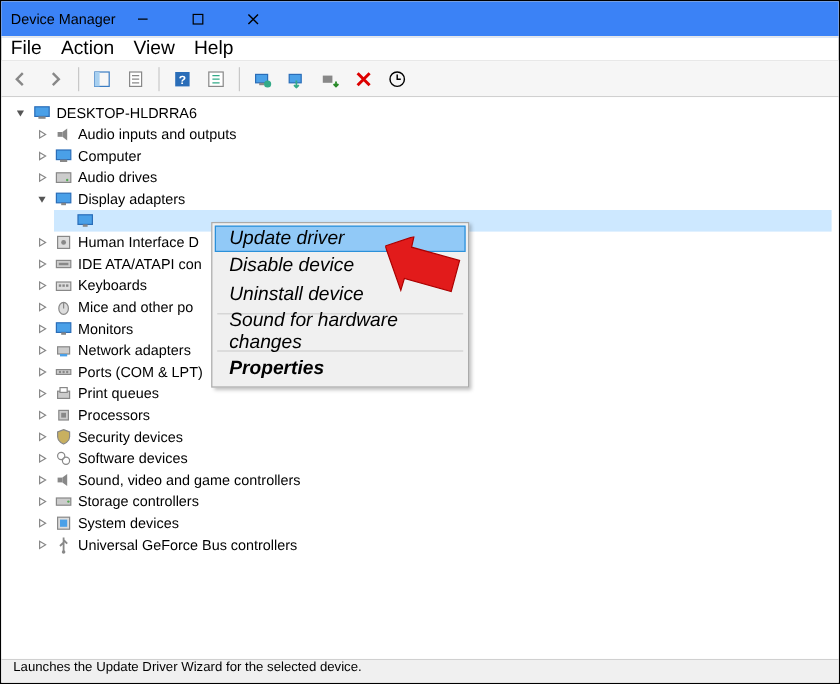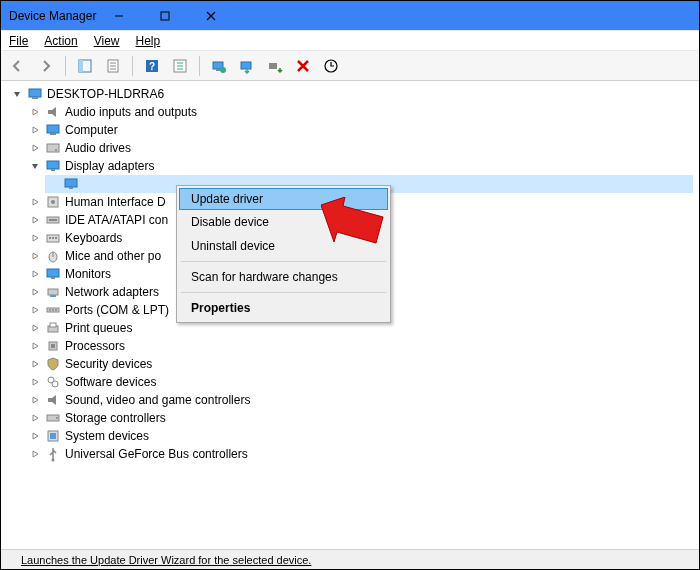--- a/index.html
+++ b/index.html
@@ -32,23 +32,22 @@
     justify-content: center;
     font-size: 13px;
   }
   .win-btn svg { width: 10px; height: 10px; }
   .menubar {
     height: 20px;
     display: flex;
     align-items: center;
     gap: 16px;
     padding: 0 8px;
-    font-size: 12px;
+    font-size: 16px;
     border-bottom: 1px solid #e8e8e8;
-    text-decoration: underline;
   }
   .toolbar {
     height: 30px;
     display: flex;
     align-items: center;
     gap: 6px;
     padding: 0 6px;
     background: #f6f6f6;
     border-bottom: 1px solid #d0d0d0;
   }
@@ -116,43 +115,43 @@
     background: #f0f0f0;
     border: 1px solid #aaa;
     box-shadow: 2px 2px 3px rgba(0,0,0,0.25);
     padding: 2px;
   }
   .menu-item {
     height: 24px;
     padding: 0 12px;
     display: flex;
     align-items: center;
-    font-size: 12px;
+    font-size: 16px;
+    font-style: italic;
   }
   .menu-item.highlight {
     background: #91c9f7;
     border: 1px solid #2b90d9;
     height: 22px;
     padding: 0 11px;
   }
   .menu-item.bold { font-weight: bold; }
   .menu-sep {
     height: 1px;
     background: #d0d0d0;
     margin: 3px 2px;
   }
   .statusbar {
     height: 20px;
     border-top: 1px solid #d0d0d0;
     background: #f0f0f0;
     display: flex;
-    align-items: center;
-    padding: 0 20px;
+    align-items: flex-start;
+    padding: 0 10px;
     font-size: 11px;
-    text-decoration: underline;
   }
   .arrow-cursor {
     position: absolute;
     left: 320px;
     top: 116px;
     pointer-events: none;
   }
 </style>
 </head>
 <body>
@@ -599,21 +598,21 @@
           </ul>
       </li>
     </ul>
   </div>
 
   <div class="context-menu" id="context-menu">
       <div class="menu-item highlight">Update driver</div>
       <div class="menu-item">Disable device</div>
       <div class="menu-item">Uninstall device</div>
       <div class="menu-sep"></div>
-      <div class="menu-item">Scan for hardware changes</div>
+      <div class="menu-item">Sound for hardware changes</div>
       <div class="menu-sep"></div>
       <div class="menu-item bold">Properties</div>
     </div>
 
   <div class="arrow-cursor">
     <svg width="70" height="60" viewBox="0 0 70 60">
       <path d="M0 8 L24 0 L22 9 L62 20 L55 46 L16 35 L13 45 Z" fill="#e21b1b" stroke="#a00" stroke-width="1"></path>
     </svg>
   </div>
 </div>

